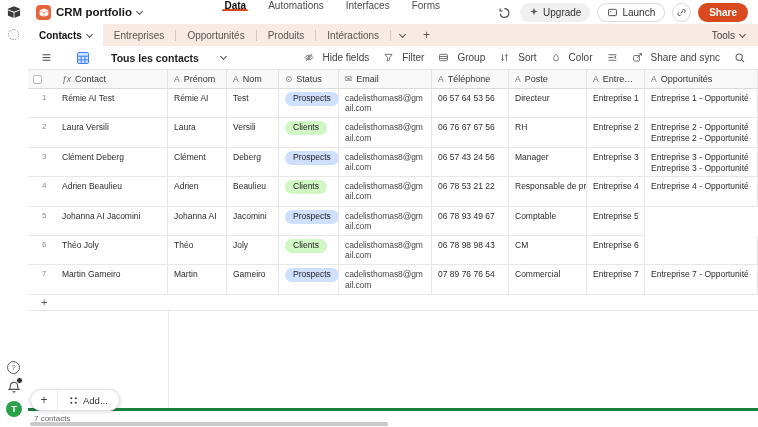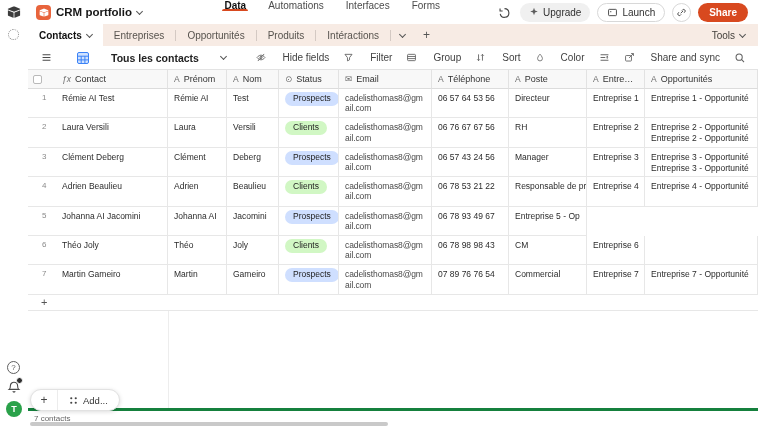--- a/index.html
+++ b/index.html
@@ -44,21 +44,21 @@
   .tab.active{background:#fff;color:#111;font-weight:bold}
   .tsep{width:1px;height:11px;background:rgba(0,0,0,.14);align-self:center}
   .tab-plus{padding:0 9px;font-size:12px;color:#555;display:flex;align-items:center}
   .tools{margin-left:auto;display:flex;align-items:center;gap:5px;padding-right:13px;font-size:10px;color:#44403c}
 
   
   .toolbar{position:absolute;left:28px;right:0;top:46px;height:23px;background:#fff;display:flex;align-items:center;z-index:10}
   .tb-left{display:flex;align-items:center;gap:22px;margin-left:10px}
   .view-name{font-size:10.5px;font-weight:bold;color:#222;white-space:nowrap}
   .tb-right{margin-left:auto;display:flex;align-items:center;gap:14px;margin-right:12px;font-size:10px;color:#424242}
-  .tb-btn{display:flex;align-items:center;gap:16px;white-space:nowrap}
+  .tb-btn{display:flex;align-items:center;gap:8px;white-space:nowrap}
 
   
   .grid{position:absolute;left:28px;right:0;top:69px;bottom:19px;background:#fff;border-top:1px solid #e3e3e3;overflow:hidden}
   .ghead,.trow{display:grid;grid-template-columns:140px 59px 52px 60px 93px 77px 78px 58px minmax(113px,1fr)}
   .ghead{height:19px;background:#f8f8f8}
   .hcell{display:flex;align-items:center;gap:4px;padding:0 6px;border-right:1px solid #e2e2e2;border-bottom:1px solid #dcdcdc;font-size:9px;color:#333;overflow:hidden;white-space:nowrap}
   .hcell.c0{padding-left:5px}
   .hcheckbox{width:9px;height:9px;border:1px solid #b9b9b9;border-radius:2px;margin-right:16px;flex:0 0 auto;background:#fff}
   .ficon{font-size:8.5px;color:#6b6b6b;flex:0 0 auto}
   .ficon.fx{font-style:italic}
@@ -369,20 +369,21 @@
         <div class="trow">
     <div class="cell c0">
       <span class="rownum">5</span>
       <span class="v-contact">Johanna AI Jacomini</span>
     </div>
     <div class="cell"><span class="v-prenom">Johanna AI</span></div>
     <div class="cell"><span class="v-nom">Jacomini</span></div>
     <div class="cell"><span class="pill pill-blue">Prospects</span></div>
     <div class="cell c-email"><span class="v-email">cadelisthomas8@gmail.com</span></div>
     <div class="cell"><span class="v-tel">06 78 93 49 67</span></div>
+    <div class="cell"><span class="v-poste">Comptable</span></div>
     <div class="cell c-opps">
             <div class="opp-line">Entreprise 5 - Opportunité 5 - 29/0</div>
           </div>
   </div>
         <div class="trow">
     <div class="cell c0">
       <span class="rownum">6</span>
       <span class="v-contact">Théo Joly</span>
     </div>
     <div class="cell"><span class="v-prenom">Théo</span></div>

